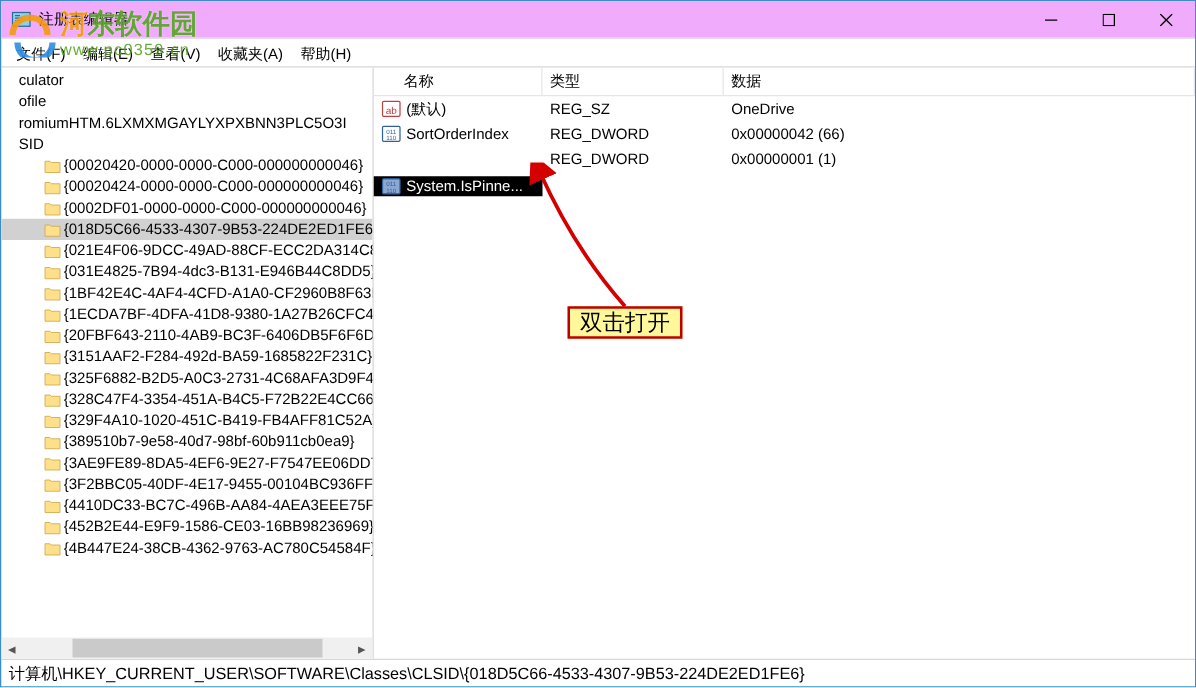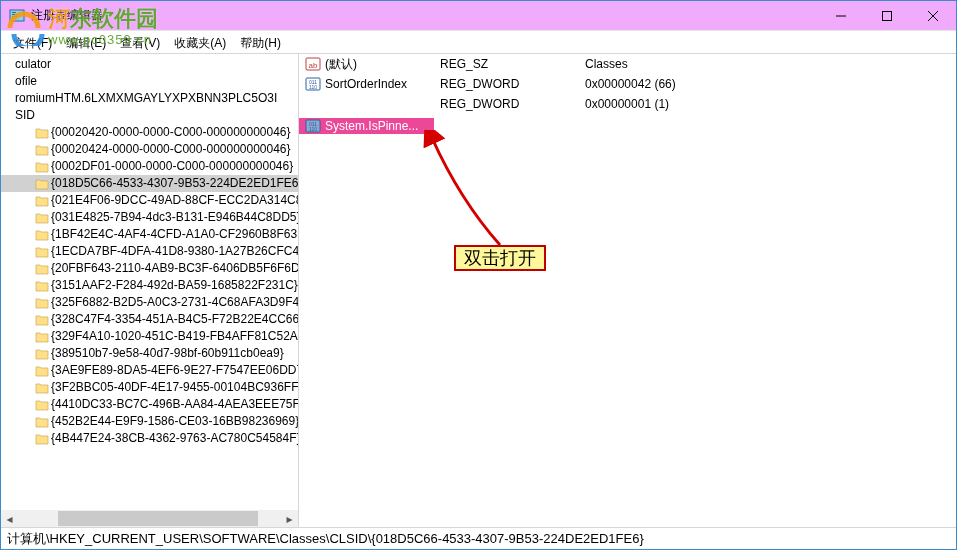--- a/index.html
+++ b/index.html
@@ -26,21 +26,21 @@
   .list-header { height: 23px; border-bottom: 1px solid #e6e6e6; display: flex; align-items: center; font-size: 12px;}
   .list-header .col { padding: 0 6px; border-right: 1px solid #e6e6e6; height: 100%; display: flex; align-items: center;}
   .col-name { width: 135px; }
   .col-type { width: 145px; }
   .col-data { flex: 1; }
   .list-row { height: 20px; display: flex; align-items: center; }
   .list-row .cell { padding: 0 6px; display: flex; align-items: center; gap: 4px; }
   .list-row .cell.name { width: 135px; }
   .list-row .cell.type { width: 145px; }
   .list-row .cell.data { flex: 1; }
-  .list-row.selected .cell.name { background: #ec4899; color: #fff; margin-top: 43px; }
+  .list-row.selected .cell.name { background: #000000; color: #fff; margin-top: 43px; }
   .list-row.selected .cell.name .reg-icon svg rect.bg { fill: #8aa8d0; }
   .reg-icon { width: 16px; height: 16px; flex-shrink: 0; }
   .statusbar { height: 22px; border-top: 1px solid #d7d7d7; display: flex; align-items: center; padding: 0 6px; font-size: 13px;}
   
   .watermark { position: absolute; top: 4px; left: 4px; pointer-events: none; opacity: 0.9; }
   .watermark .txt1 { font-family: "Microsoft YaHei", sans-serif; font-weight: 700; font-size: 22px; color: #56a423; text-shadow: 0 0 1px #fff; }
   .watermark .txt1 .o { color: #f59a12; }
   .watermark .txt2 { font-family: Arial,sans-serif; font-size: 13px; color: #56a423; margin-top: -2px; letter-spacing: 1px;}
   .wm-logo{position:absolute; left:0; top:6px;}
 
@@ -222,31 +222,39 @@
           </div>
         </div>
       <div class="tree-scroll-h">
         <div class="btn">◂</div>
         <div class="thumb"></div>
         <div class="spacer"></div>
         <div class="btn">▸</div>
       </div>
     </div>
     <div class="list">
+      <div class="list-header">
+        <div class="col col-name">
+            <span style="width:18px;"></span>
+            <span>名称</span>
+          </div>
+        <div class="col col-type">类型</div>
+        <div class="col col-data">数据</div>
+      </div>
       <div id="list-body">
           <div class="list-row">
             <div class="cell name">
               <span class="reg-icon"><svg width="16" height="16">
                   <rect class="bg" x="1" y="2" width="14" height="12" rx="1" fill="#fff" stroke="#c04040"></rect>
                   <text x="8" y="12" text-anchor="middle" font-size="8" fill="#c04040" font-family="Arial">ab</text>
                 </svg></span>
               <span>(默认)</span>
             </div>
             <div class="cell type">REG_SZ</div>
-            <div class="cell data">Classes</div>
+            <div class="cell data">OneDrive</div>
           </div>
           <div class="list-row">
             <div class="cell name">
               <span class="reg-icon"><svg width="16" height="16">
                   <rect class="bg" x="1" y="2" width="14" height="12" rx="1" fill="#fff" stroke="#3060a0"></rect>
                   <text x="8" y="8" text-anchor="middle" font-size="5" fill="#3060a0" font-family="Arial">011</text>
                   <text x="8" y="13" text-anchor="middle" font-size="5" fill="#3060a0" font-family="Arial">110</text>
                 </svg></span>
               <span>SortOrderIndex</span>
             </div>

